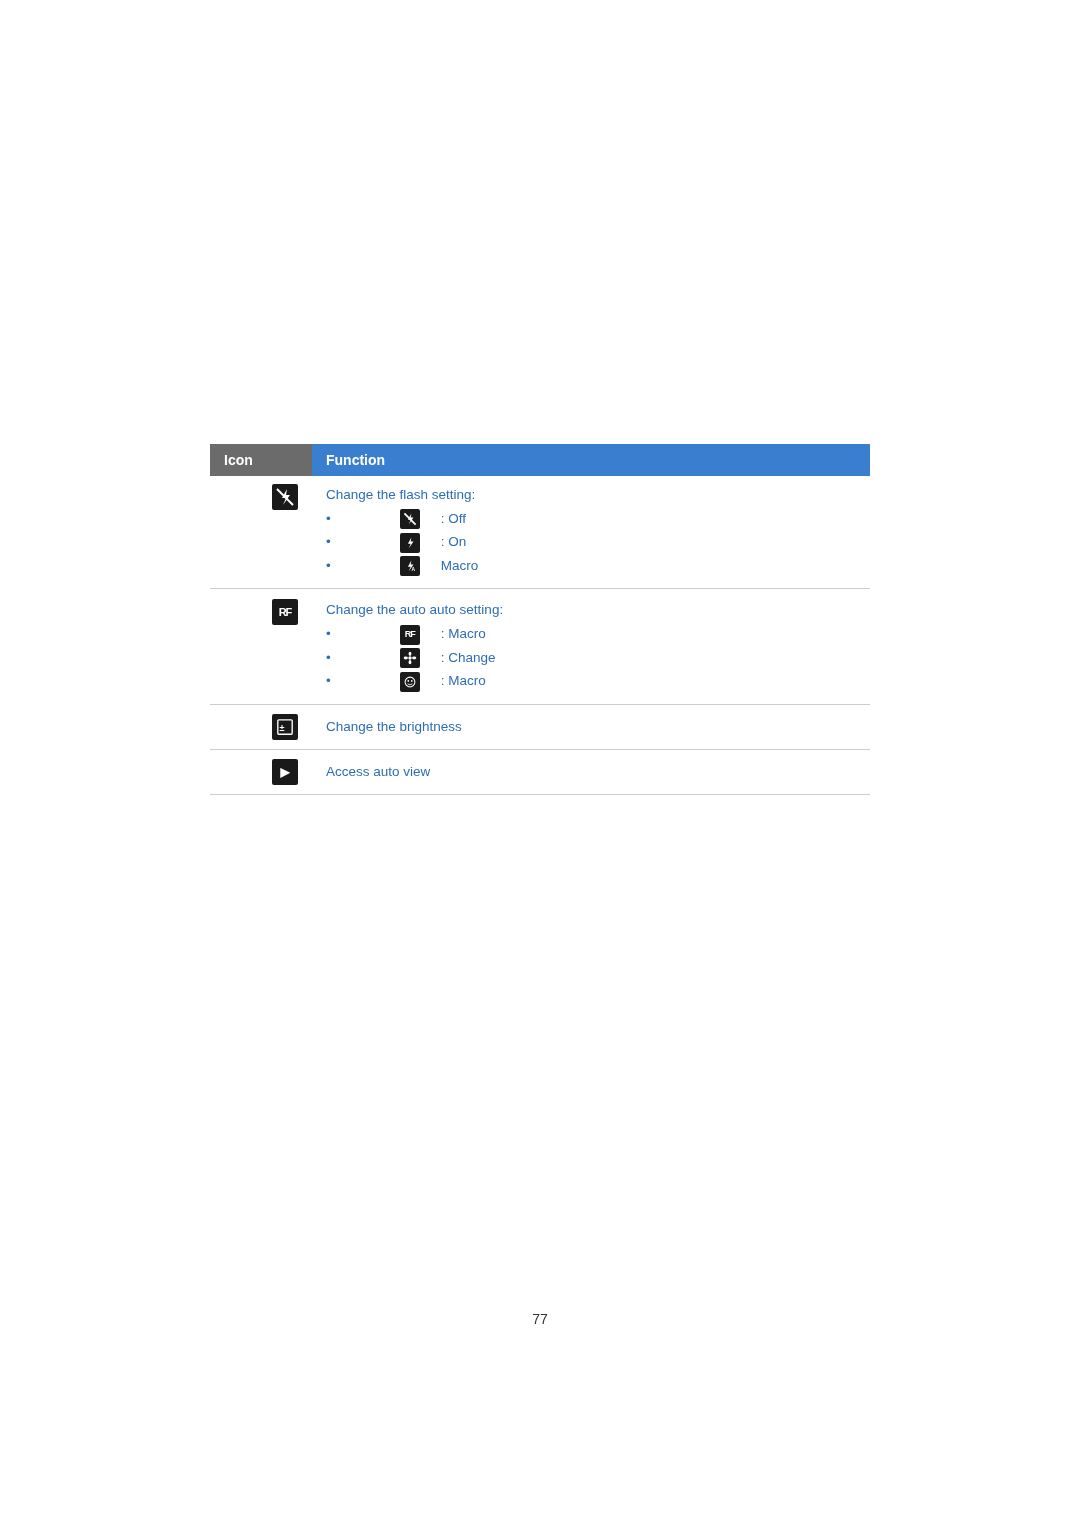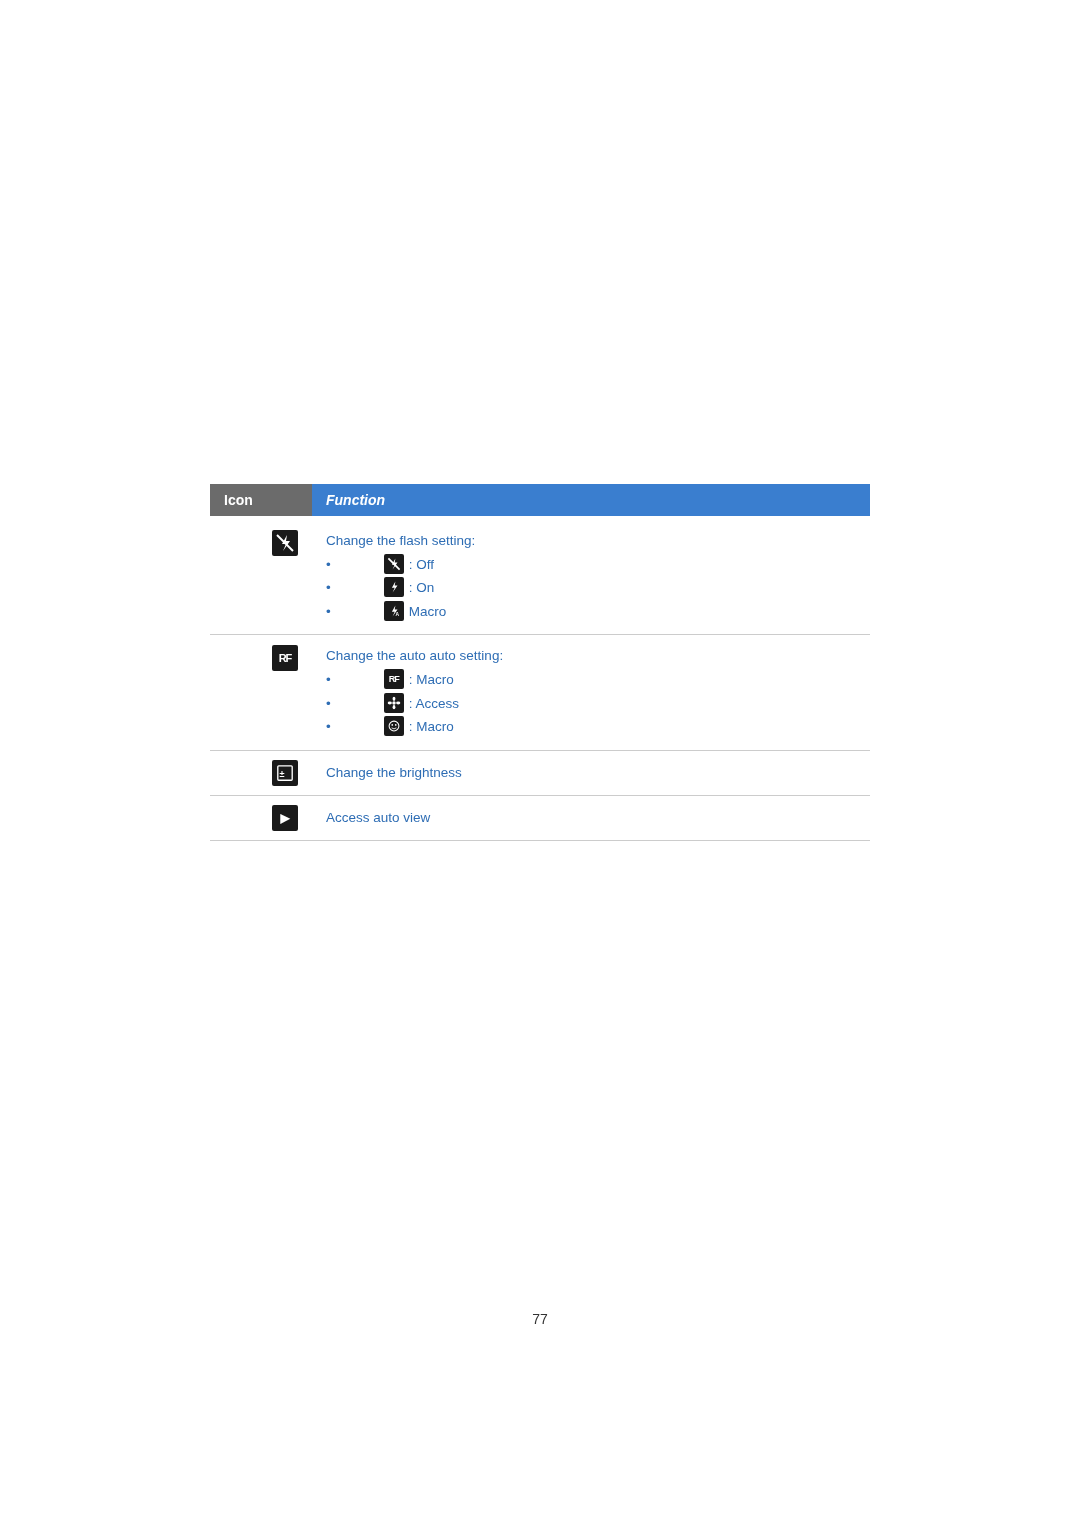--- a/index.html
+++ b/index.html
@@ -23,21 +23,21 @@
 
     .page-container {
       width: 1080px;
       height: 1527px;
       position: relative;
       background: #ffffff;
     }
 
     .table-wrapper {
       position: absolute;
-      top: 484px;
+      top: 444px;
       left: 210px;
       width: 660px;
     }
 
     table {
       width: 100%;
       border-collapse: collapse;
     }
 
     .header-row th {
@@ -49,21 +49,20 @@
 
     .header-icon {
       background-color: #6b6b6b;
       color: #ffffff;
       width: 70px;
     }
 
     .header-function {
       background-color: #3a7ecf;
       color: #ffffff;
-      font-style: italic;
     }
 
     .data-row td {
       padding: 8px 14px;
       vertical-align: top;
       border-bottom: 1px solid #cccccc;
     }
 
     .icon-cell {
       width: 70px;
@@ -83,22 +82,22 @@
     }
 
     .function-cell ul {
       list-style: none;
       padding: 0;
       margin: 0;
     }
 
     .function-cell ul li {
       display: flex;
-      align-items: flex-start;
-      gap: 5px;
+      align-items: flex-end;
+      gap: 21px;
       margin-bottom: 2px;
     }
 
     .function-cell ul li::before {
       content: "•";
       color: #2e6db4;
     }
 
     .icon-box {
       display: inline-flex;
@@ -134,21 +133,21 @@
     .page-number {
       position: absolute;
       bottom: 200px;
       left: 50%;
       transform: translateX(-50%);
       font-size: 14px;
       color: #333;
     }
 
     .row-flash td {
-      padding-top: 14px;
+      padding-top: 8px;
       padding-bottom: 10px;
     }
 
     .row-focus td {
       padding-top: 10px;
       padding-bottom: 10px;
     }
 
     .row-brightness td {
       padding-top: 9px;
@@ -238,21 +237,21 @@
                 <span class="icon-box" style="width:20px;height:20px;font-size:11px;">
 
                   <svg width="14" height="14" viewBox="0 0 20 20" fill="white">
                     <circle cx="10" cy="10" r="2.5" fill="white"></circle>
                     <ellipse cx="10" cy="4" rx="2" ry="3" fill="white"></ellipse>
                     <ellipse cx="10" cy="16" rx="2" ry="3" fill="white"></ellipse>
                     <ellipse cx="4" cy="10" rx="3" ry="2" fill="white"></ellipse>
                     <ellipse cx="16" cy="10" rx="3" ry="2" fill="white"></ellipse>
                   </svg>
                 </span>
-                <span>: Access</span>
+                <span>: Change</span>
               </li>
               <li>
                 <span class="icon-box" style="width:20px;height:20px;font-size:11px;">
 
                   <svg width="14" height="14" viewBox="0 0 20 20" fill="none">
                     <circle cx="10" cy="10" r="7" stroke="white" stroke-width="1.5" fill="none"></circle>
                     <circle cx="7.5" cy="8.5" r="1.2" fill="white"></circle>
                     <circle cx="12.5" cy="8.5" r="1.2" fill="white"></circle>
                     <path d="M7 13 Q10 15.5 13 13" stroke="white" stroke-width="1.2" fill="none" stroke-linecap="round"></path>
                   </svg>

